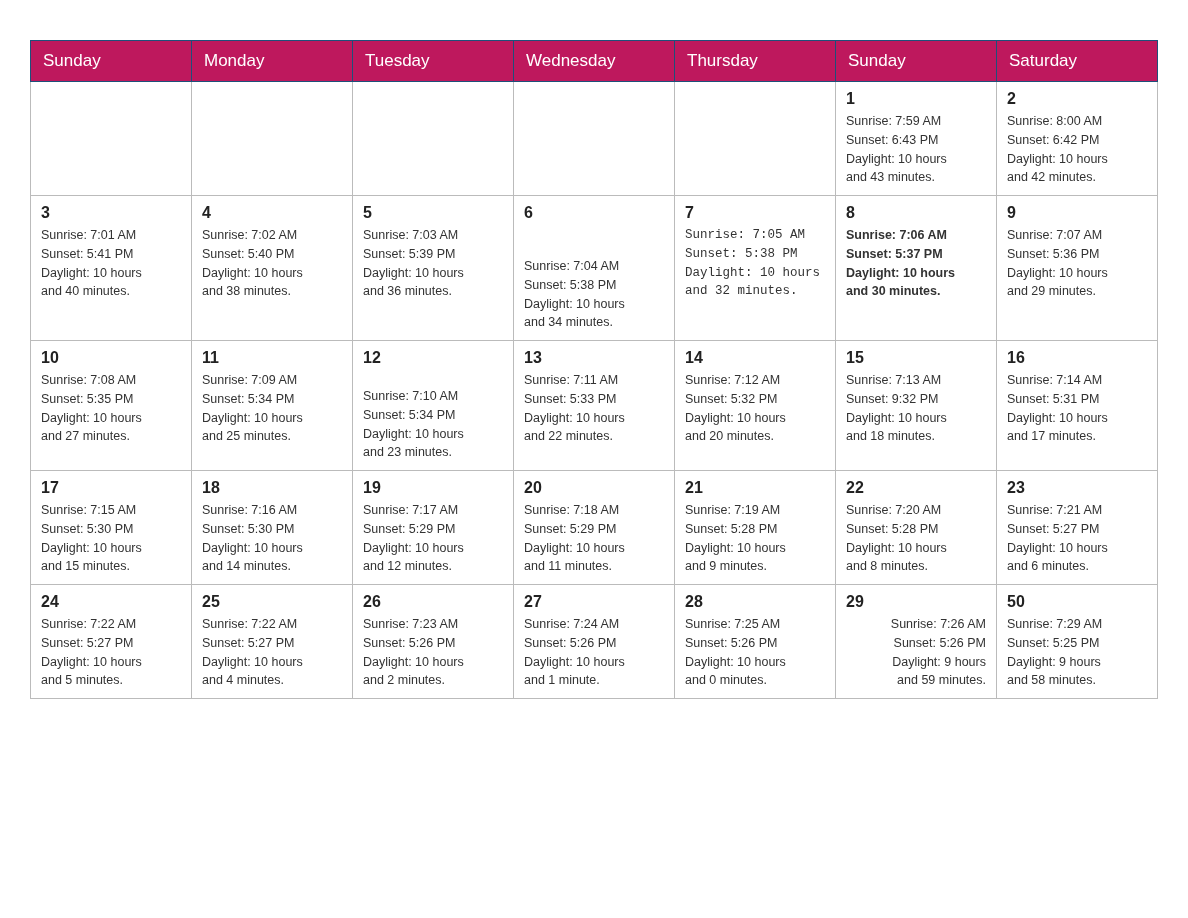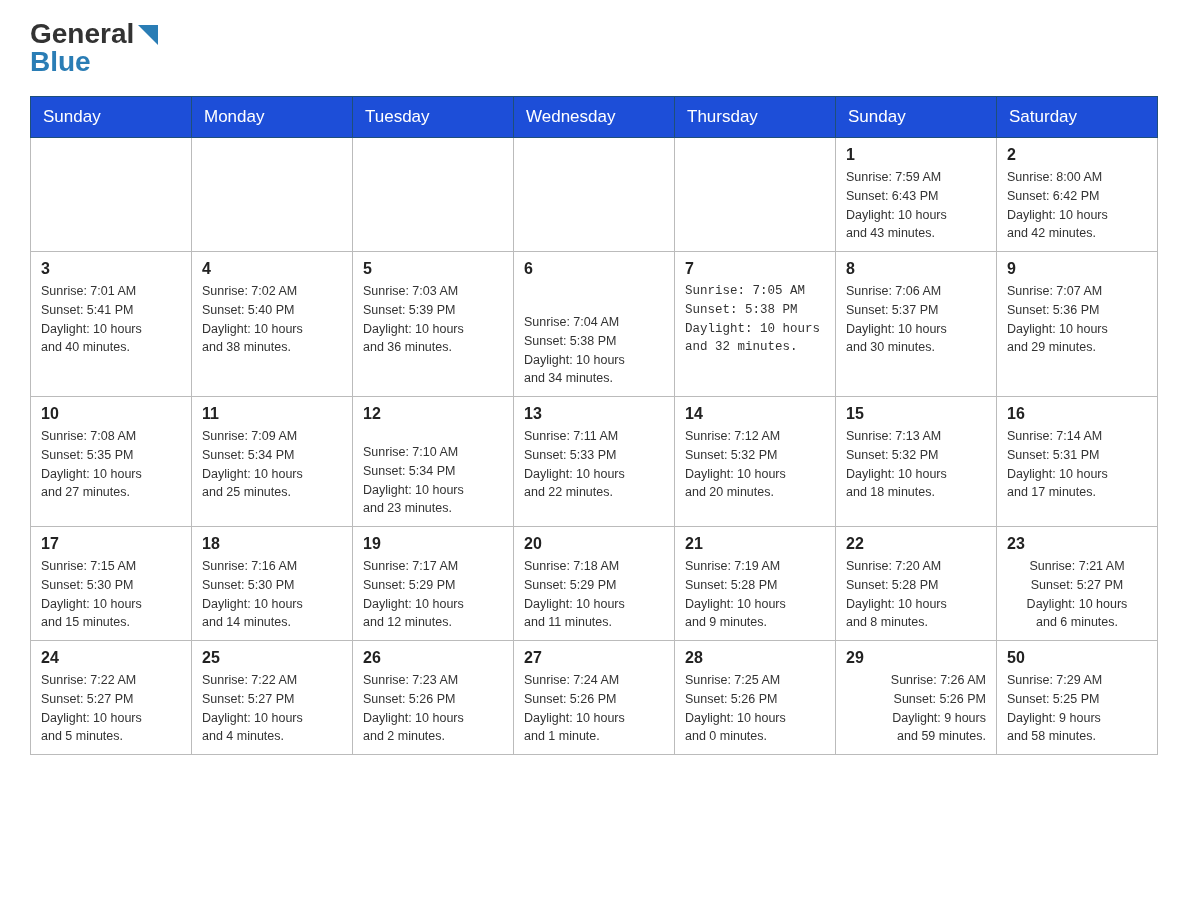--- a/index.html
+++ b/index.html
@@ -46,21 +46,21 @@
       font-size: 20px;
       color: #444;
       margin-top: 4px;
     }
     .calendar {
       width: 100%;
       border-collapse: collapse;
       border: 1px solid #999;
     }
     .calendar th {
-      background-color: #1d4ed8;
+      background-color: #be185d;
       color: #fff;
       padding: 10px 12px;
       font-size: 17px;
       font-weight: normal;
       text-align: left;
       border: 1px solid #1e4f7a;
     }
     .calendar td {
       vertical-align: top;
       padding: 8px 10px;
@@ -87,29 +87,20 @@
     }
     .logo-line {
       display: flex;
       align-items: center;
     }
   </style>
 </head>
 <body>
 
 <div class="header">
-  <div class="logo">
-    <div class="logo-line">
-      <span class="logo-general">General</span>
-      <svg width="20" height="20" viewBox="0 0 20 20" style="margin-left:4px; margin-top:2px;">
-        <polygon points="0,0 20,0 20,20" fill="#2a7db5"></polygon>
-      </svg>
-    </div>
-    <span class="logo-blue">Blue</span>
-  </div>
   <div class="title-section">
   </div>
 </div>
 
 <table class="calendar">
   <thead>
     <tr>
     <th>Sunday</th>
         <th>Monday</th>
         <th>Tuesday</th>
@@ -172,21 +163,21 @@
         </td>
         <td>
           <div class="day-number">7</div>
           <div class="day-info" style="white-space: pre-line; font-family: Liberation Mono, monospace;">Sunrise: 7:05 AM
 Sunset: 5:38 PM
 Daylight: 10 hours
 and 32 minutes.</div>
         </td>
         <td>
           <div class="day-number">8</div>
-          <div class="day-info" style="white-space: pre-line;">Sunrise: 7:06 AM
+          <div class="day-info" style="white-space: pre-line; font-weight: bold;">Sunrise: 7:06 AM
 Sunset: 5:37 PM
 Daylight: 10 hours
 and 30 minutes.</div>
         </td>
         <td>
           <div class="day-number">9</div>
           <div class="day-info" style="white-space: pre-line;">Sunrise: 7:07 AM
 Sunset: 5:36 PM
 Daylight: 10 hours
 and 29 minutes.</div>
@@ -224,21 +215,21 @@
         <td>
           <div class="day-number">14</div>
           <div class="day-info" style="white-space: pre-line;">Sunrise: 7:12 AM
 Sunset: 5:32 PM
 Daylight: 10 hours
 and 20 minutes.</div>
         </td>
         <td>
           <div class="day-number">15</div>
           <div class="day-info" style="white-space: pre-line;">Sunrise: 7:13 AM
-Sunset: 5:32 PM
+Sunset: 9:32 PM
 Daylight: 10 hours
 and 18 minutes.</div>
         </td>
         <td>
           <div class="day-number">16</div>
           <div class="day-info" style="white-space: pre-line;">Sunrise: 7:14 AM
 Sunset: 5:31 PM
 Daylight: 10 hours
 and 17 minutes.</div>
         </td>
@@ -281,21 +272,21 @@
         </td>
         <td>
           <div class="day-number">22</div>
           <div class="day-info" style="white-space: pre-line;">Sunrise: 7:20 AM
 Sunset: 5:28 PM
 Daylight: 10 hours
 and 8 minutes.</div>
         </td>
         <td>
           <div class="day-number">23</div>
-          <div class="day-info" style="white-space: pre-line; text-align: center;">Sunrise: 7:21 AM
+          <div class="day-info" style="white-space: pre-line;">Sunrise: 7:21 AM
 Sunset: 5:27 PM
 Daylight: 10 hours
 and 6 minutes.</div>
         </td>
       </tr>
       <tr>
         <td>
           <div class="day-number">24</div>
           <div class="day-info" style="white-space: pre-line;">Sunrise: 7:22 AM
 Sunset: 5:27 PM

